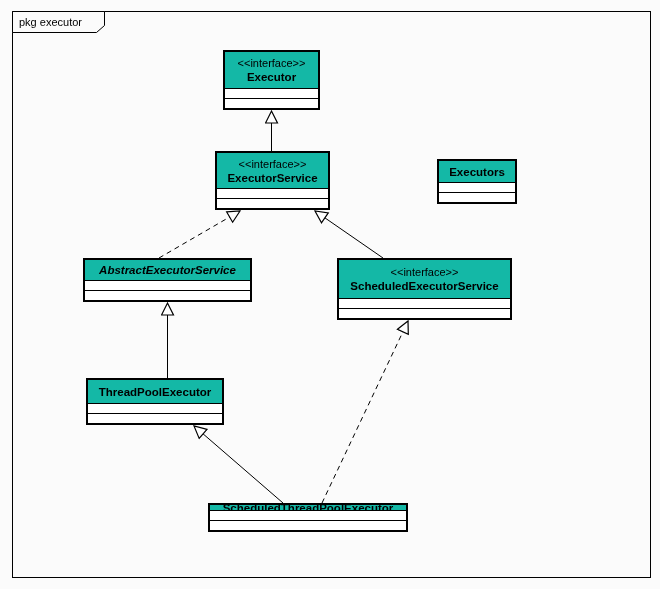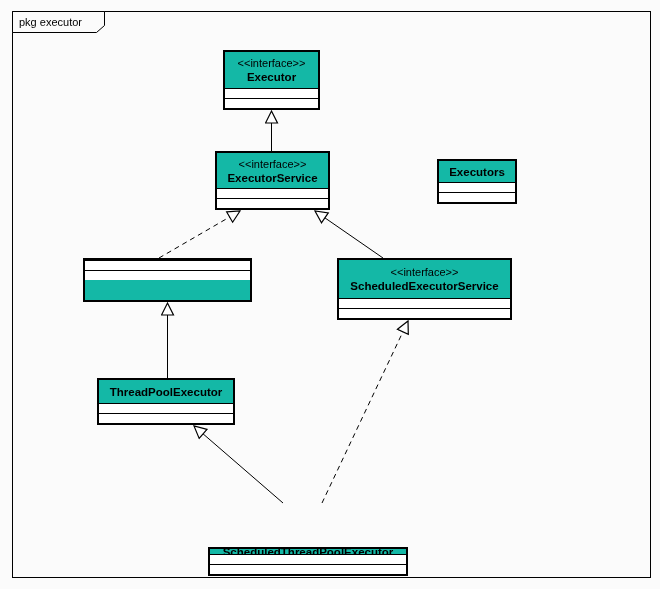--- a/index.html
+++ b/index.html
@@ -115,42 +115,45 @@
 
   <div class="uml-class" style="left:437px; top:127px; width:80px; height:45px;margin-top:32px;">
     <div class="uml-title">
       <div class="cname">Executors</div>
     </div>
     <div class="compartment"></div>
     <div class="compartment"></div>
   </div>
 
   <div class="uml-class" style="left:83px; top:258px; width:169px; height:44px;">
+    <div class="uml-title">
+      <div class="cname abstract">AbstractExecutorService</div>
+    </div>
     <div class="compartment"></div>
     <div class="compartment"></div>
   </div>
 
   <div class="uml-class" style="left:337px; top:258px; width:175px; height:62px;">
     <div class="uml-title">
       <div class="stereotype">&lt;&lt;interface&gt;&gt;</div>
       <div class="cname">ScheduledExecutorService</div>
     </div>
     <div class="compartment"></div>
     <div class="compartment"></div>
   </div>
 
-  <div class="uml-class" style="left:97px; top:378px; width:138px; height:47px;">
+  <div class="uml-class" style="left:86px; top:378px; width:138px; height:47px;">
     <div class="uml-title">
       <div class="cname">ThreadPoolExecutor</div>
     </div>
     <div class="compartment"></div>
     <div class="compartment"></div>
   </div>
 
-  <div class="uml-class" style="left:208px; top:503px; width:200px; height:29px;margin-top:44px;">
+  <div class="uml-class" style="left:208px; top:503px; width:200px; height:29px;">
     <div class="uml-title">
       <div class="cname">ScheduledThreadPoolExecutor</div>
     </div>
     <div class="compartment"></div>
     <div class="compartment"></div>
   </div>
 
 </div>
 
 </body></html>

